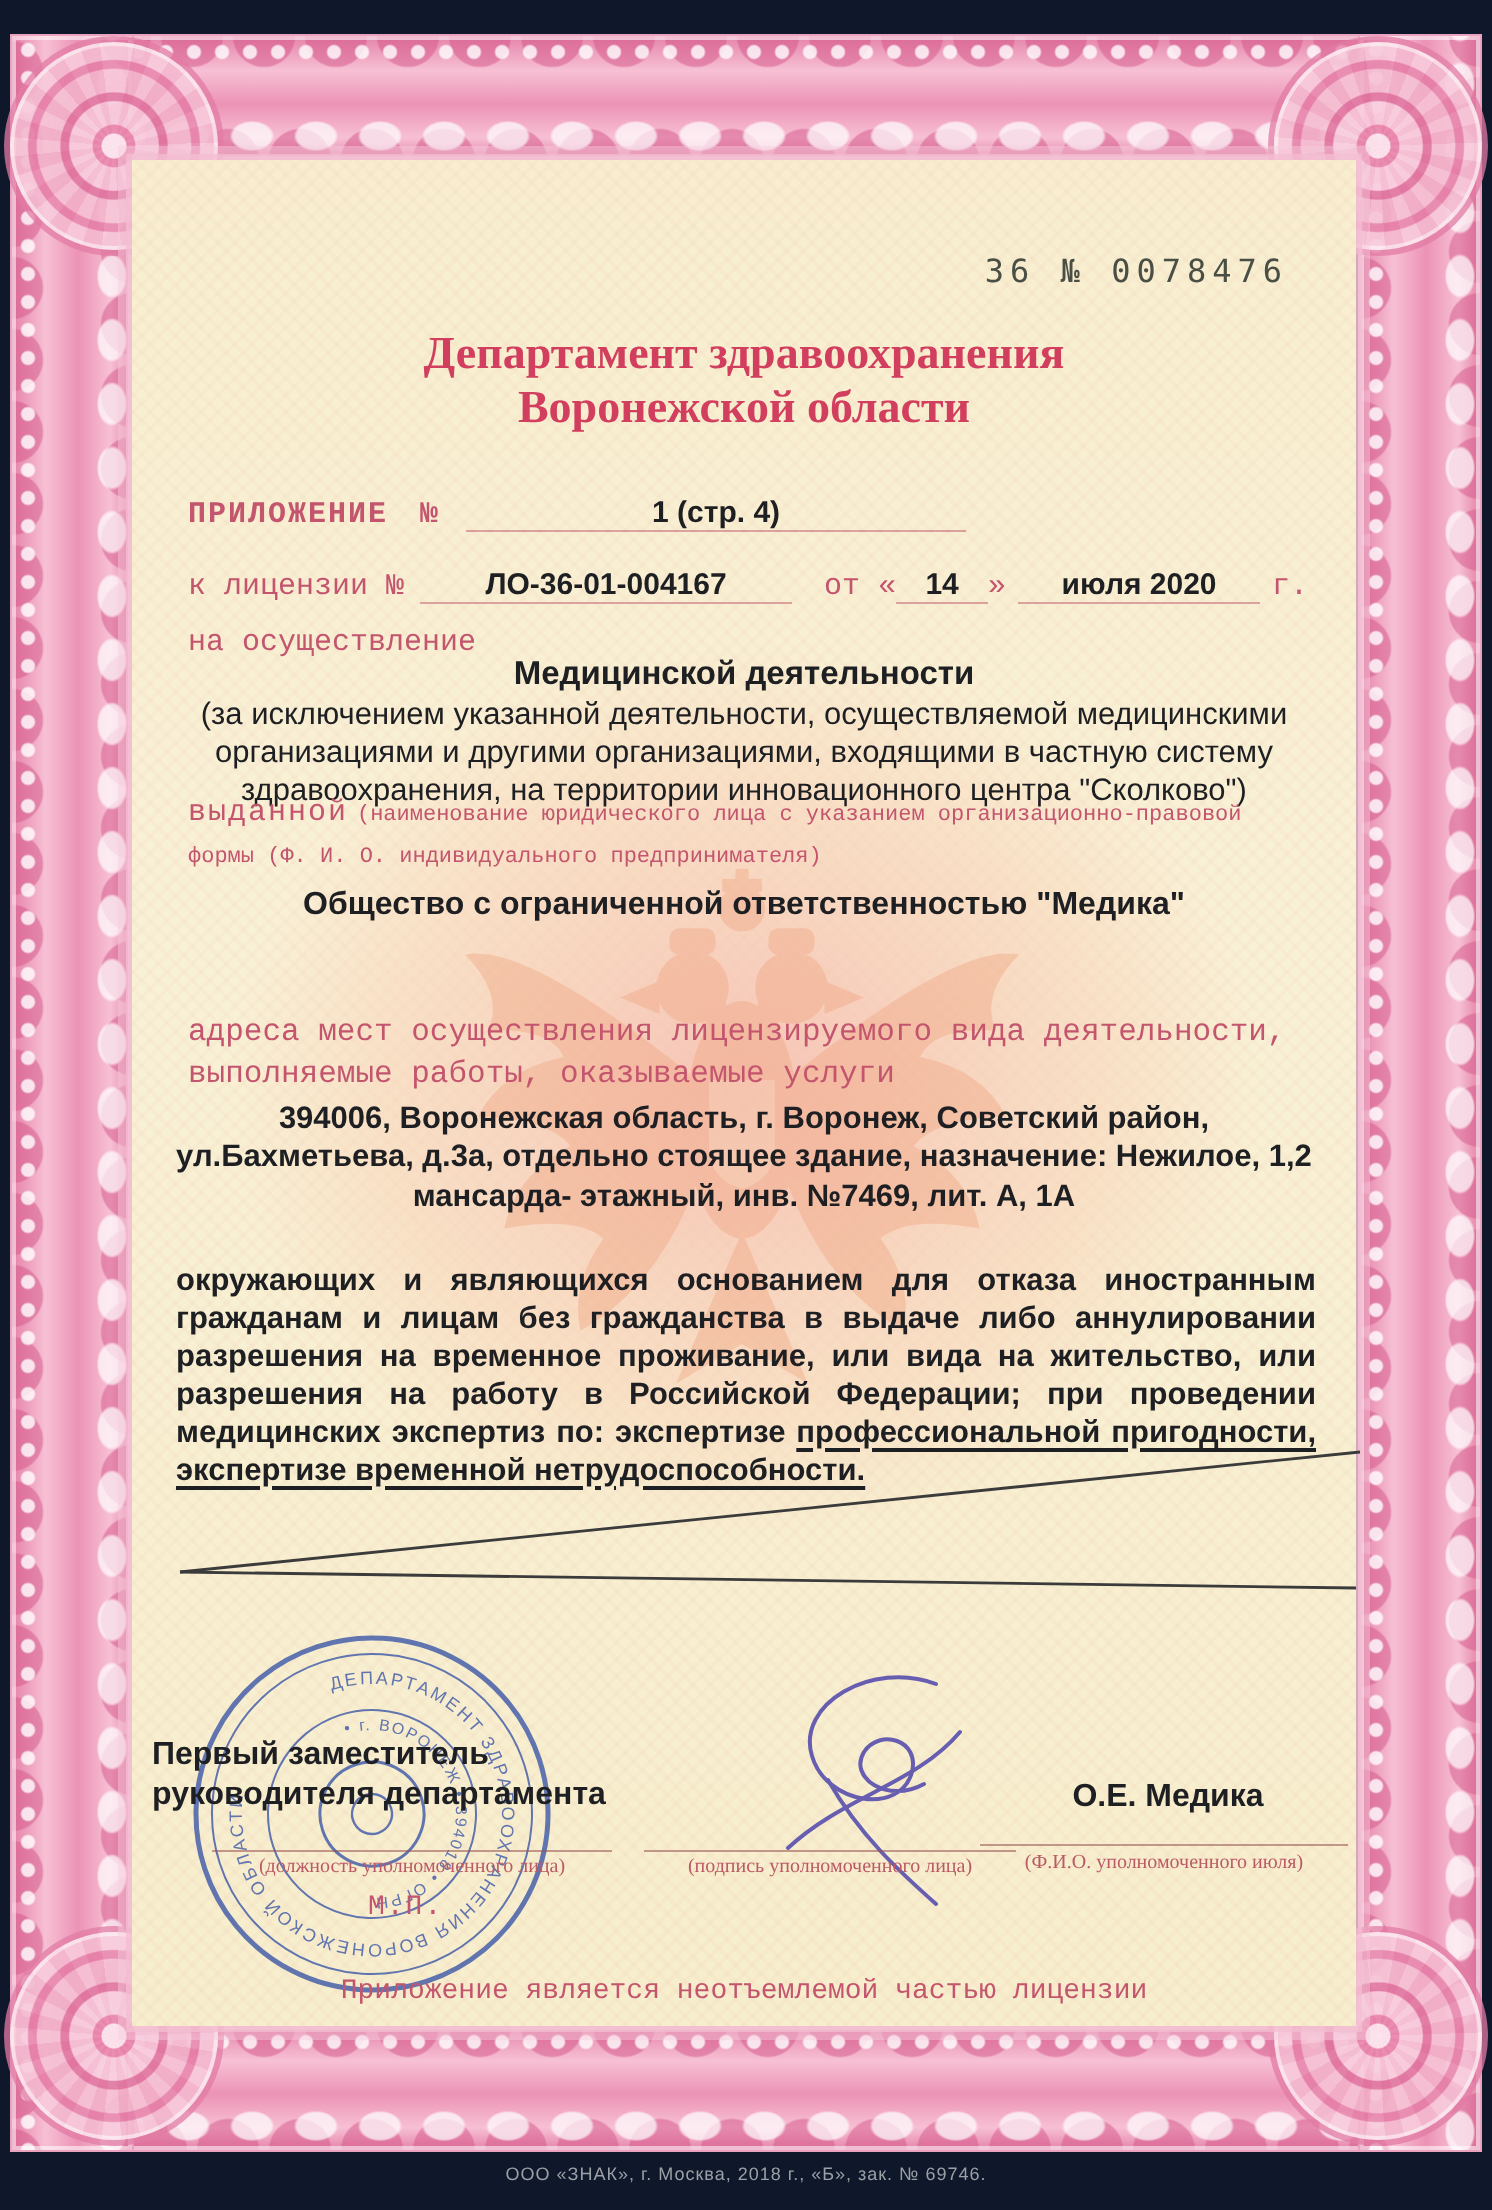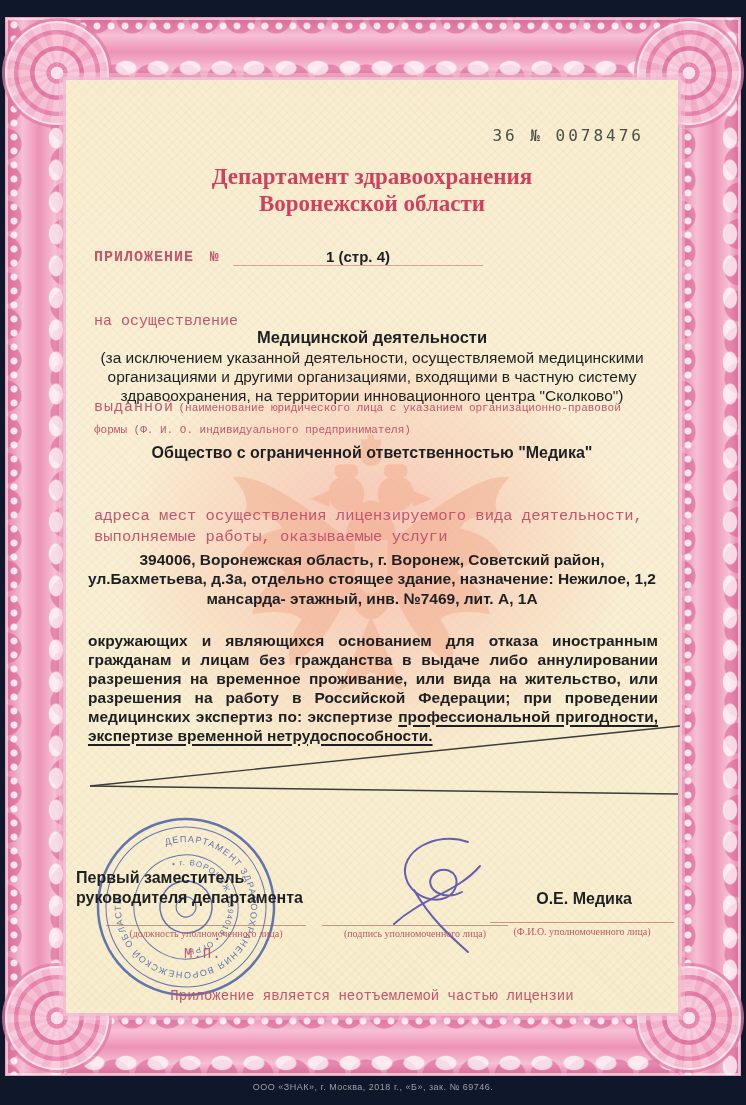--- a/index.html
+++ b/index.html
@@ -135,20 +135,29 @@
       <div>Департамент здравоохранения</div>
       <div>Воронежской области</div>
     </div>
 
     <div class="abs row" style="top:168px; left:28px; width:560px;">
       <span class="red-serif" style="font-size:15px; font-weight:bold; letter-spacing:1px;">ПРИЛОЖЕНИЕ</span>
       <span class="red-serif" style="font-size:15px; font-weight:bold; margin-left:16px;">№</span>
       <span class="fill-line black-bold" style="width:250px; margin-left:14px; font-size:15px;">1 (стр. 4)</span>
     </div>
 
+    <div class="abs row" style="top:204px; left:28px; width:560px;">
+      <span class="red-serif" style="font-size:15px;">к лицензии №</span>
+      <span class="fill-line black-bold" style="width:186px; margin-left:8px; font-size:15px;">ЛО-36-01-004167</span>
+      <span class="red-serif" style="font-size:15px; margin-left:16px;">от «</span>
+      <span class="fill-line black-bold" style="width:46px; font-size:15px;">14</span>
+      <span class="red-serif" style="font-size:15px;">»</span>
+      <span class="fill-line black-bold" style="flex:1; margin-left:6px; font-size:15px;">июля 2020</span>
+      <span class="red-serif" style="font-size:15px; margin-left:6px;">г.</span>
+    </div>
 
     <div class="abs red-serif" style="top:233px; left:28px; font-size:15px;">на осуществление</div>
     <div class="abs black-bold" style="top:248px; left:0; width:100%; text-align:center; font-size:16.5px;">Медицинской деятельности</div>
     <div class="abs" style="top:269px; left:8px; width:596px; text-align:center; font-size:15.5px; line-height:1.22; color:#1e1f22;">(за исключением указанной деятельности, осуществляемой медицинскими организациями и другими организациями, входящими в частную систему здравоохранения, на территории инновационного центра "Сколково")</div>
 
     <div class="abs" style="top:316px; left:28px; width:560px; line-height:1.3;">
       <span class="red-serif" style="font-size:15px; letter-spacing:1px;">выданной</span>
       <span class="red-serif" style="font-size:11px;">(наименование юридического лица с указанием организационно-правовой формы (Ф. И. О. индивидуального предпринимателя)</span>
     </div>
     <div class="abs black-bold" style="top:364px; left:0; width:100%; text-align:center; font-size:16px;">Общество с ограниченной ответственностью "Медика"</div>
@@ -193,19 +202,19 @@
         <path d="M84 10 C52 -2 14 20 22 46 C29 70 66 76 72 54 C76 38 56 32 48 44 C40 57 60 70 78 60"></path>
         <path d="M10 92 C38 66 74 60 96 34"></path>
         <path d="M30 58 C46 86 66 104 84 120"></path>
       </g>
     </svg>
     <div class="abs sig-line" style="top:845px; left:256px; width:186px;"></div>
     <div class="abs caption" style="top:848px; left:256px; width:186px;">(подпись уполномоченного лица)</div>
 
     <div class="abs black-bold" style="top:810px; left:428px; width:180px; text-align:center; font-size:16px;">О.Е. Медика</div>
     <div class="abs sig-line" style="top:842px; left:424px; width:184px;"></div>
-    <div class="abs caption" style="top:846px; left:424px; width:184px;">(Ф.И.О. уполномоченного лица)</div>
+    <div class="abs caption" style="top:846px; left:424px; width:184px;">(Ф.И.О. уполномоченного июля)</div>
 
     <div class="abs red-serif" style="top:908px; left:0; width:100%; text-align:center; font-size:14px;">Приложение является неотъемлемой частью лицензии</div>
   </div>
 
   <div class="printer">ООО «ЗНАК», г. Москва, 2018 г., «Б», зак. № 69746.</div>
 </div>
 
 </body></html>

